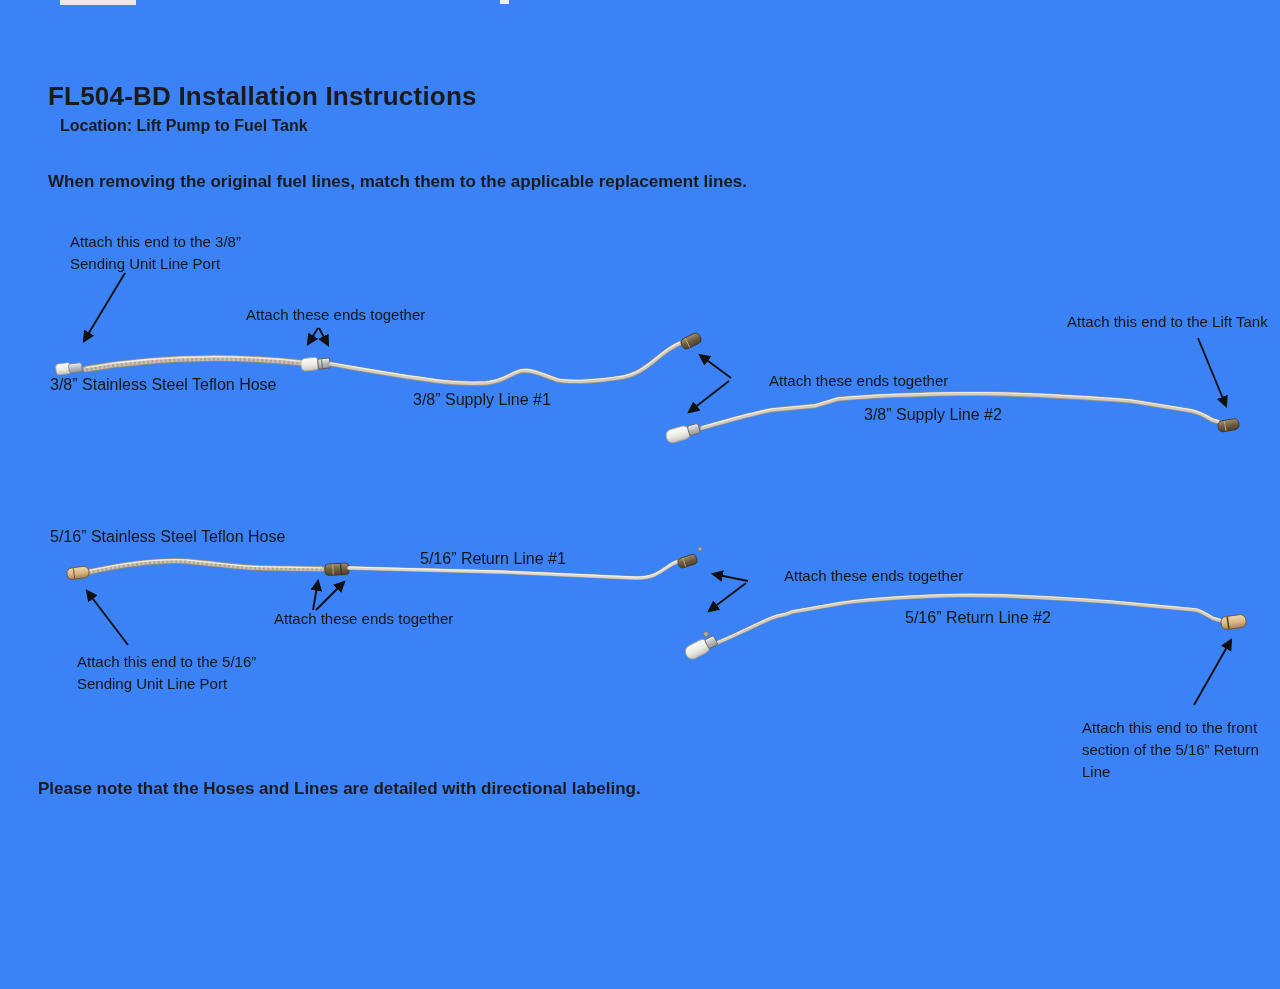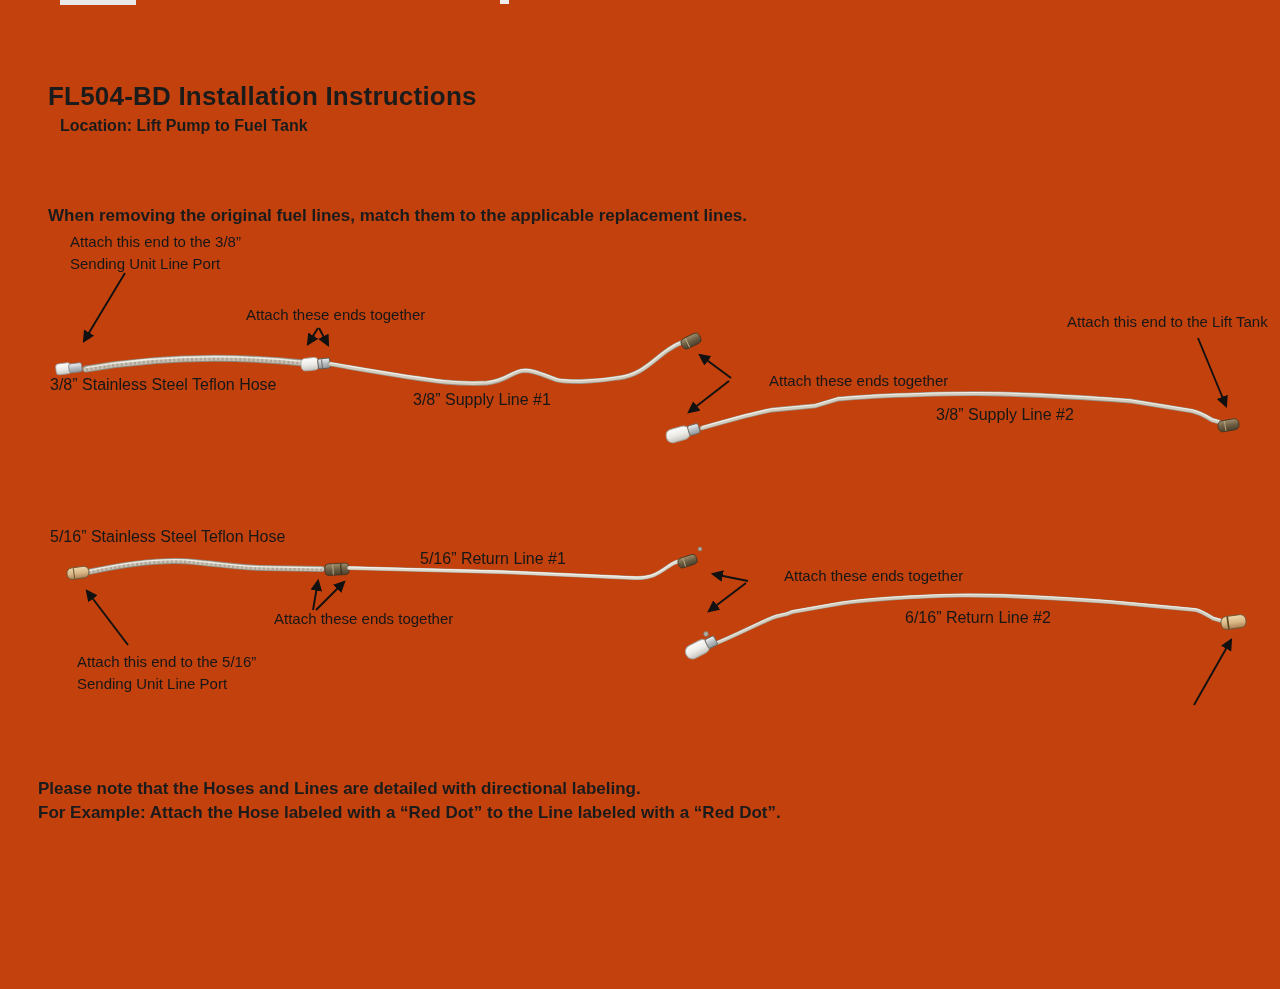--- a/index.html
+++ b/index.html
@@ -1,35 +1,35 @@
 <!DOCTYPE html>
 <html><head>
 <meta charset="utf-8">
 <style>
   html,body{margin:0;padding:0;background:#ffffff;}
   .page{
     position:relative;
     width:1280px;height:989px;
-    background:#c2410c;
+    background:#3b82f6;
     font-family:"Liberation Sans", sans-serif;
     color:#1b1b1b;
     overflow:hidden;
   }
   .abs{position:absolute;white-space:nowrap;}
   .title{left:48px;top:64px;font-size:26px;font-weight:700;letter-spacing:.2px;}
   .location{left:60px;top:117px;font-size:16px;font-weight:700;}
-  .intro{left:48px;top:172px;font-size:17px;font-weight:700;margin-top:34px;}
+  .intro{left:48px;top:172px;font-size:17px;font-weight:700;}
   .ann{font-size:15px;font-weight:400;line-height:22px;color:#171717;margin-left:30px;}
   .lbl{font-size:16px;font-weight:400;color:#171717;}
   #ann-supply-sending{left:40px;top:231px;}
   #ann-join-hose-supply{left:216px;top:304px;}
   #lbl-hose-38{left:50px;top:376px;}
   #lbl-supply1{left:413px;top:391px;}
   #ann-join-lines-supply{left:739px;top:370px;}
-  #lbl-supply2{left:936px;top:406px;}
+  #lbl-supply2{left:864px;top:406px;}
   #ann-lift-pump{left:1037px;top:311px;}
   #lbl-hose-516{left:50px;top:528px;}
   #lbl-return1{left:420px;top:550px;}
   #ann-join-hose-return{left:244px;top:608px;}
   #ann-return-sending{left:47px;top:651px;}
   #ann-join-lines-return{left:754px;top:565px;}
   #lbl-return2{left:905px;top:609px;}
   #ann-front-return{left:1052px;top:717px;}
   .note{left:38px;top:777px;font-size:17px;font-weight:700;line-height:24px;}
   svg.art{position:absolute;left:0;top:0;}
@@ -220,21 +220,25 @@
 
   <div class="abs ann" id="ann-join-hose-return">Attach these ends together</div>
 
   <div class="abs ann" id="ann-return-sending">
     <div>Attach this end to the 5/16”</div>
     <div>Sending Unit Line Port</div>
   </div>
 
   <div class="abs ann" id="ann-join-lines-return">Attach these ends together</div>
 
-  <div class="abs lbl" id="lbl-return2">6/16” Return Line #2</div>
-
+  <div class="abs lbl" id="lbl-return2">5/16” Return Line #2</div>
+
+  <div class="abs ann" id="ann-front-return">
+    <div>Attach this end to the front</div>
+    <div>section of the 5/16” Return</div>
+    <div>Line</div>
+  </div>
 
   <div class="abs note">
     <div>Please note that the Hoses and Lines are detailed with directional labeling.</div>
-    <div>For Example: Attach the Hose labeled with a “Red Dot” to the Line labeled with a “Red Dot”.</div>
   </div>
 
 </div>
 
 </body></html>

